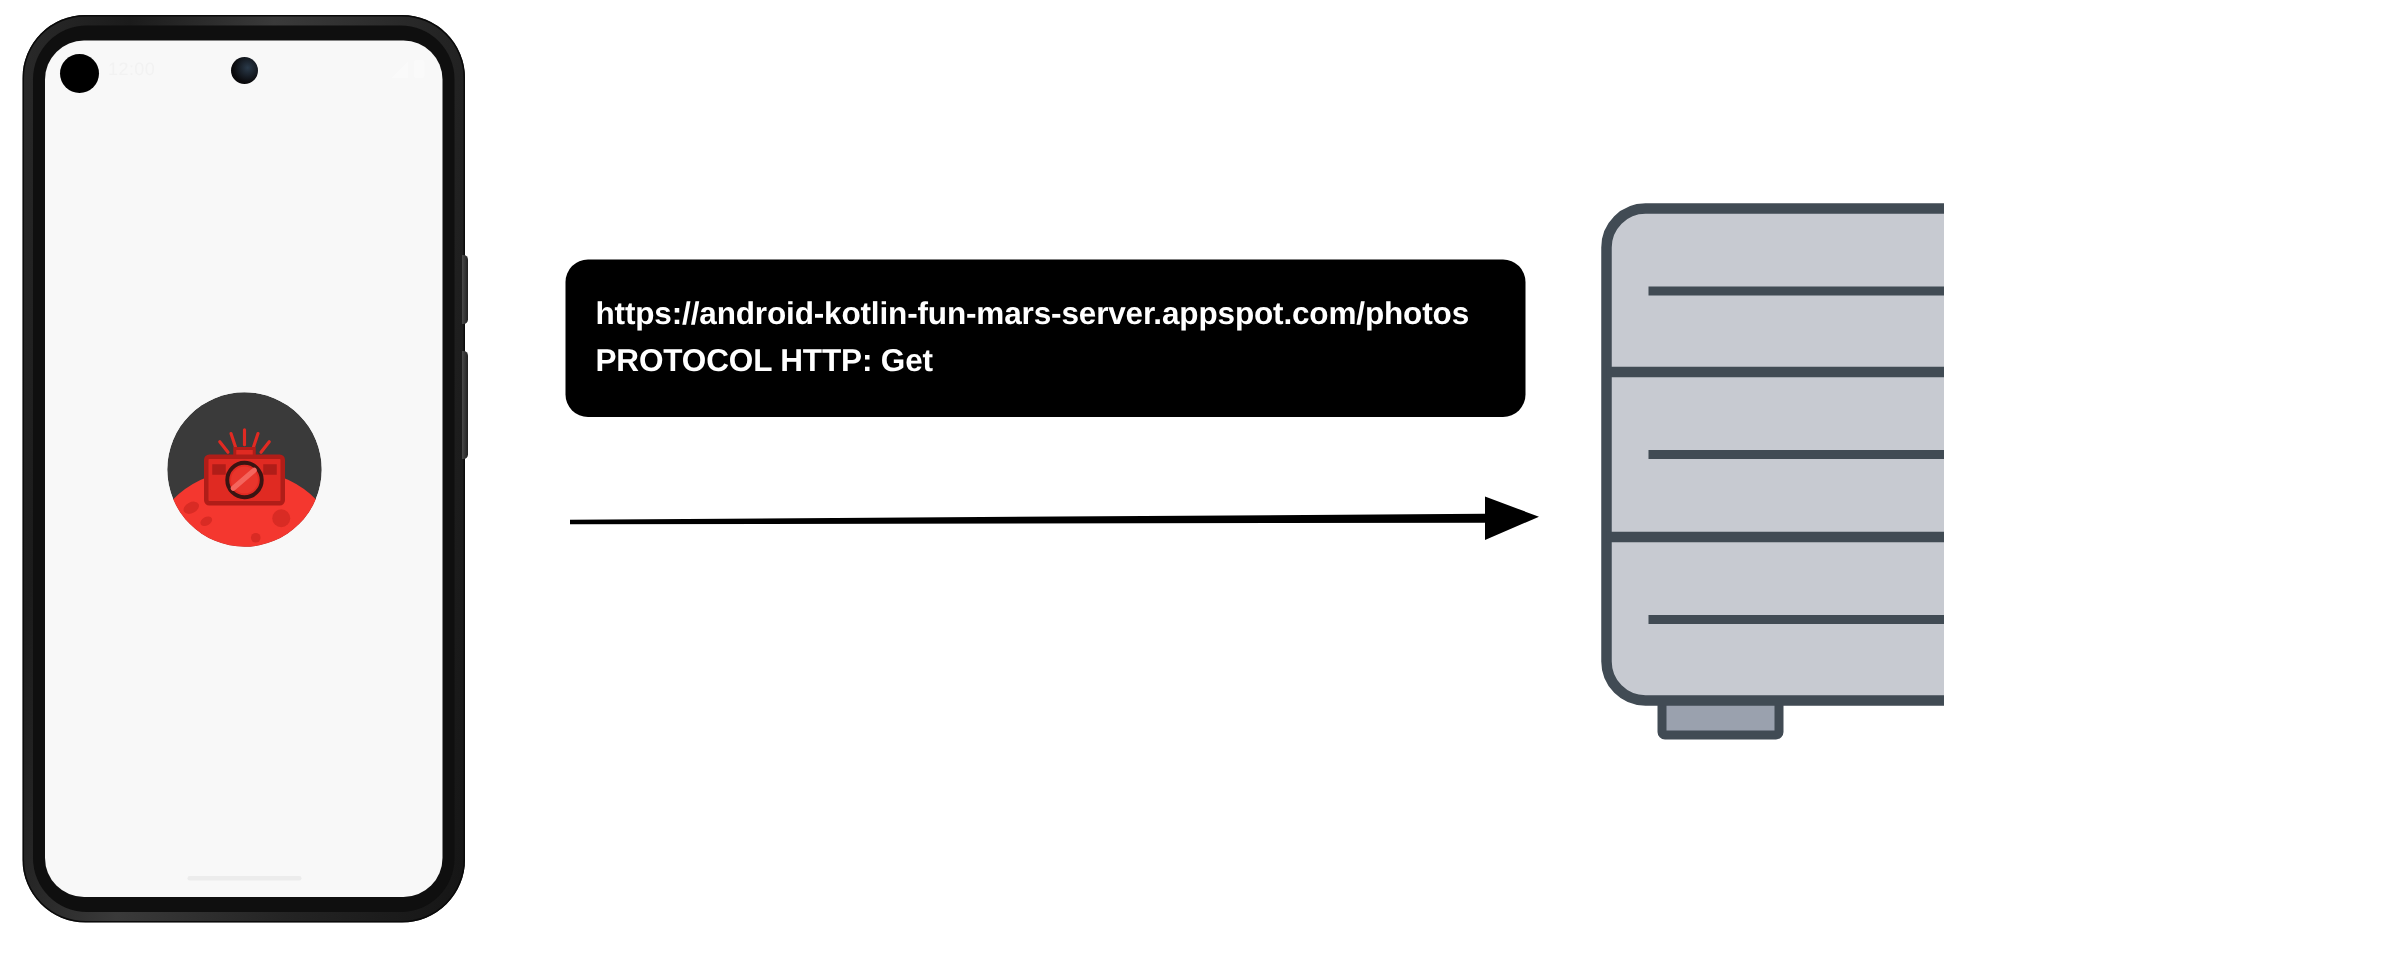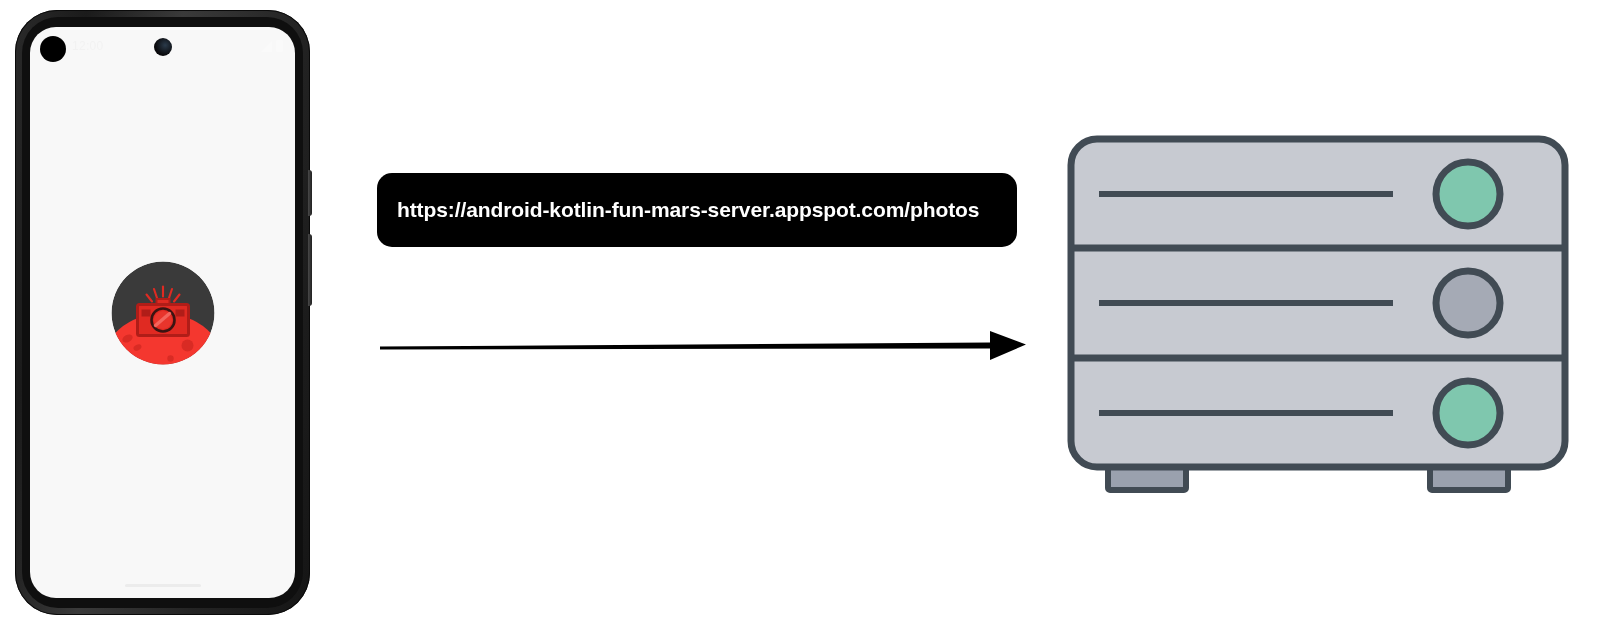--- a/index.html
+++ b/index.html
@@ -6,21 +6,21 @@
   html, body {
     margin: 0;
     padding: 0;
     background: #ffffff;
   }
   body {
     font-family: "Liberation Sans", sans-serif;
   }
   #canvas {
     position: relative;
-    width: 1600px;
+    width: 1296px;
     height: 638px;
     background: #ffffff;
     overflow: hidden;
   }
 
   
   #phone-device {
     position: absolute;
     left: 15px;
     top: 10px;
@@ -241,20 +241,21 @@
           </g>
         </svg>
       </div>
 
       <div class="home-indicator"></div>
     </div>
   </div>
 
   <div id="request-box" style="background: rgb(0, 0, 0);">
     <div class="line" style="color: rgb(255, 255, 255);">https://android-kotlin-fun-mars-server.appspot.com/photos</div>
+    <div class="line" style="color: rgb(255, 255, 255);">PROTOCOL HTTP: Get</div>
   </div>
 
   <div id="request-arrow">
     <svg viewBox="0 0 650 44" width="650" height="44">
       <path d="M2 24.5 L612 20.5 L612 9 L648 22.5 L612 38 L612 26.5 L2 27.5 Z" fill="#000000"></path>
     </svg>
   </div>
 
   <div id="server-graphic">
     <svg viewBox="0 0 520 375" width="520" height="375">

